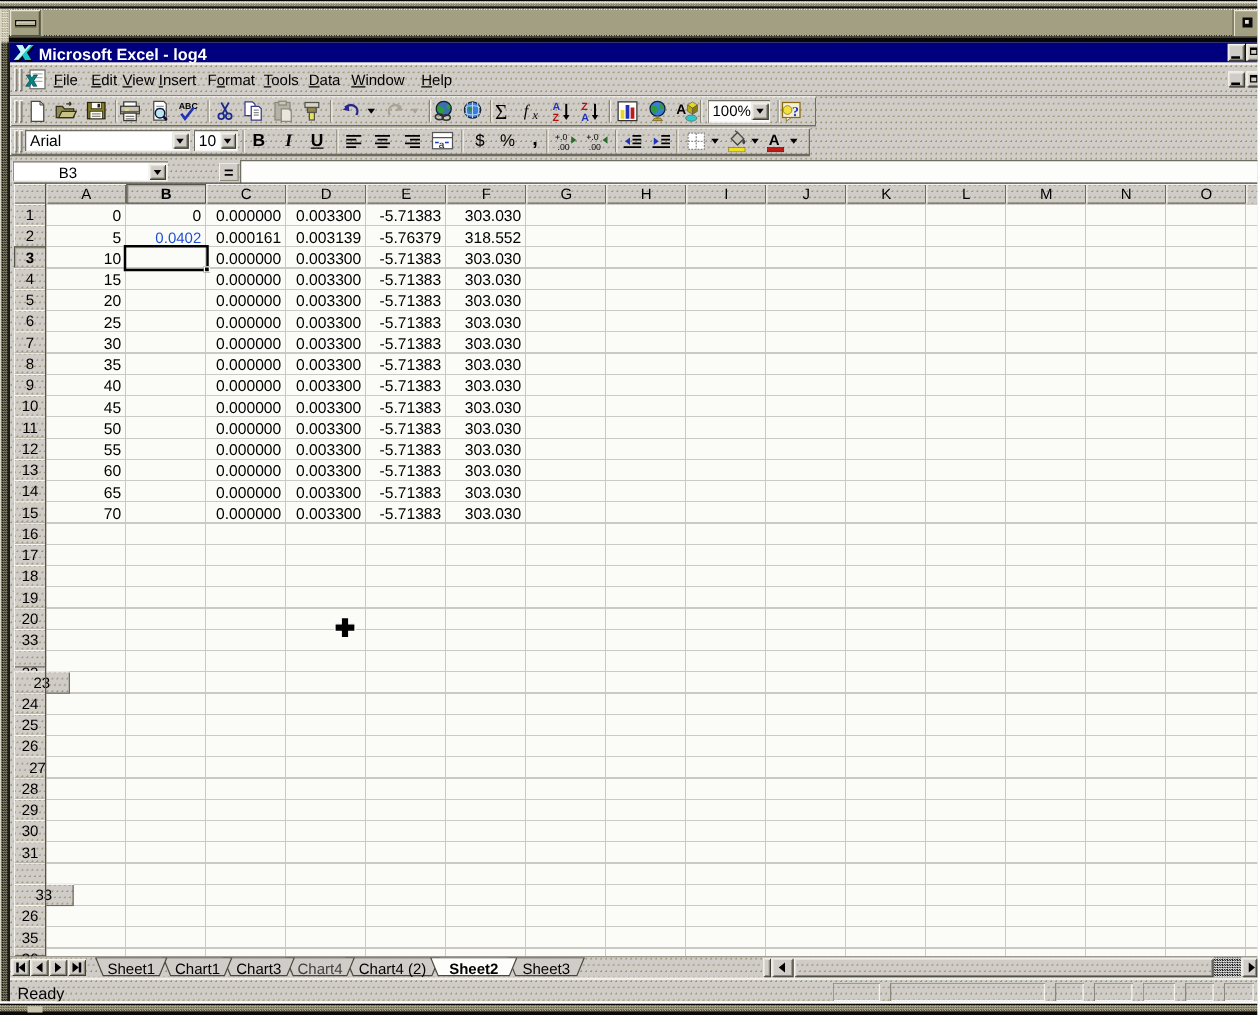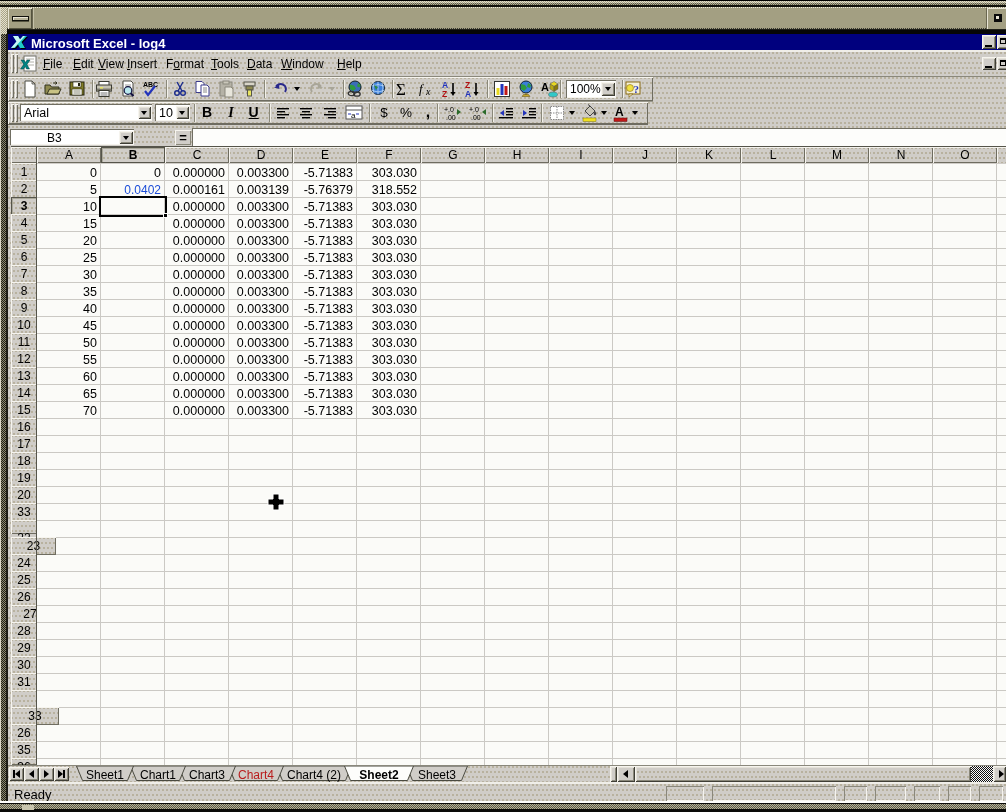--- a/index.html
+++ b/index.html
@@ -497,21 +497,21 @@
     </svg>
 <svg class="abs" style="left:76px;top:766px" width="58" height="16" viewBox="0 0 58 16">
       <polygon points="0.5,0 57.5,0 51.5,14.5 6.5,14.5" fill="#d0cdc8" stroke="#4a4a40" stroke-width="1"></polygon>
     </svg>
 <svg class="abs" style="left:344px;top:766px" width="70" height="16" viewBox="0 0 70 16">
       <polygon points="0.5,0 69.5,0 63.5,14.5 6.5,14.5" fill="#fdfdfb" stroke="#4a4a40" stroke-width="1"></polygon>
     </svg>
 <div class="abs" style="left:84px;top:768px;width:42px;height:12px;font-size:12px;font-weight:normal;color:#000;text-align:center;">Sheet1</div>
 <div class="abs" style="left:138px;top:768px;width:40px;height:12px;font-size:12px;font-weight:normal;color:#000;text-align:center;">Chart1</div>
 <div class="abs" style="left:186px;top:768px;width:42px;height:12px;font-size:12px;font-weight:normal;color:#000;text-align:center;">Chart3</div>
-<div class="abs" style="left:236px;top:768px;width:40px;height:12px;font-size:12px;font-weight:normal;color:#b91c1c;text-align:center;">Chart4</div>
+<div class="abs" style="left:236px;top:768px;width:40px;height:12px;font-size:12px;font-weight:normal;color:#404040;text-align:center;">Chart4</div>
 <div class="abs" style="left:284px;top:768px;width:60px;height:12px;font-size:12px;font-weight:normal;color:#000;text-align:center;">Chart4 (2)</div>
 <div class="abs" style="left:352px;top:768px;width:54px;height:12px;font-size:12px;font-weight:bold;color:#000;text-align:center;">Sheet2</div>
 <div class="abs" style="left:414px;top:768px;width:46px;height:12px;font-size:12px;font-weight:normal;color:#000;text-align:center;">Sheet3</div>
 <div class="abs btn" style="left:610px;top:766px;width:7px;height:16px;background:#d0cdc8"></div>
 <div class="abs btn" style="left:617px;top:766px;width:18px;height:16px;background:#d0cdc8"></div>
 <div class="abs" style="left:623px;top:770px;width:0;height:0;border-top:4px solid transparent;border-bottom:4px solid transparent;border-right:5px solid #000"></div>
 <div class="abs dots btn" style="left:635px;top:766px;width:336px;height:16px;"></div>
 <div class="abs checker" style="left:971px;top:766px;width:22px;height:16px;"></div>
 <div class="abs btn" style="left:993px;top:766px;width:13px;height:16px;background:#d0cdc8"></div>
 <div class="abs" style="left:999px;top:770px;width:0;height:0;border-top:4px solid transparent;border-bottom:4px solid transparent;border-left:5px solid #000"></div>

